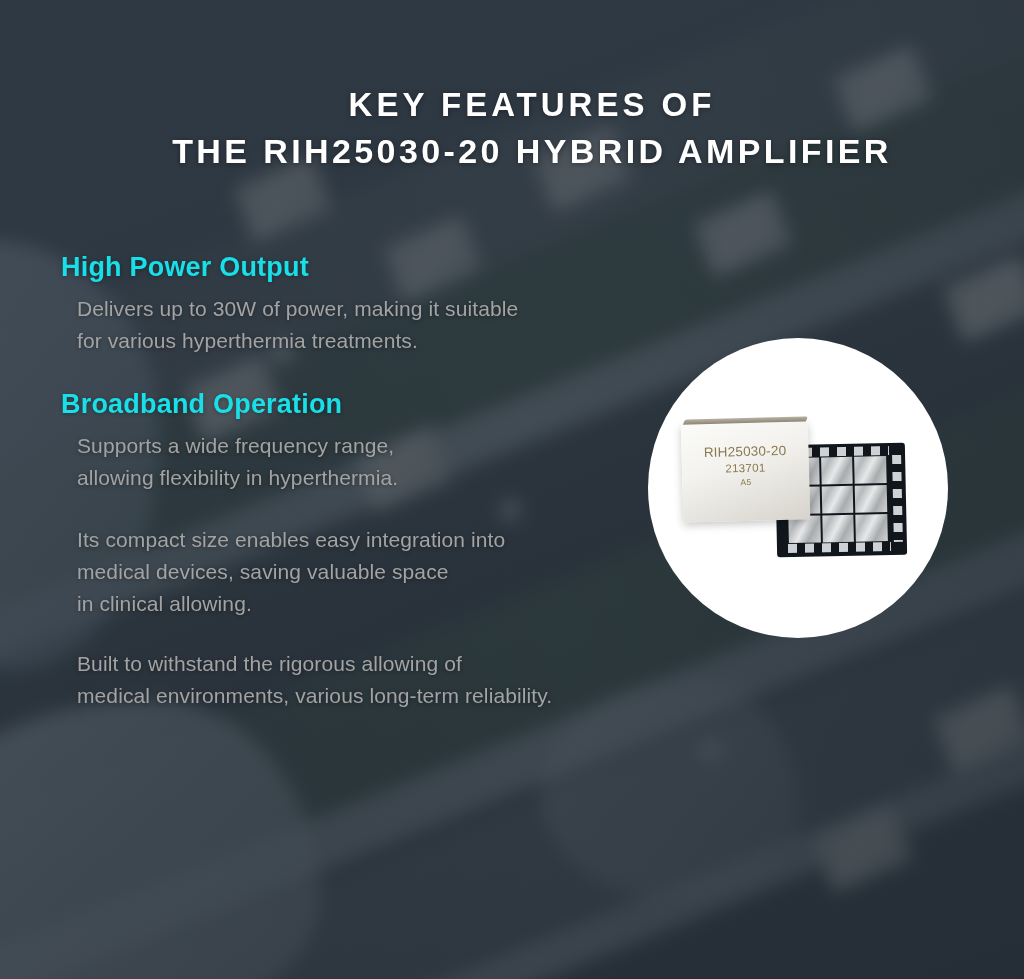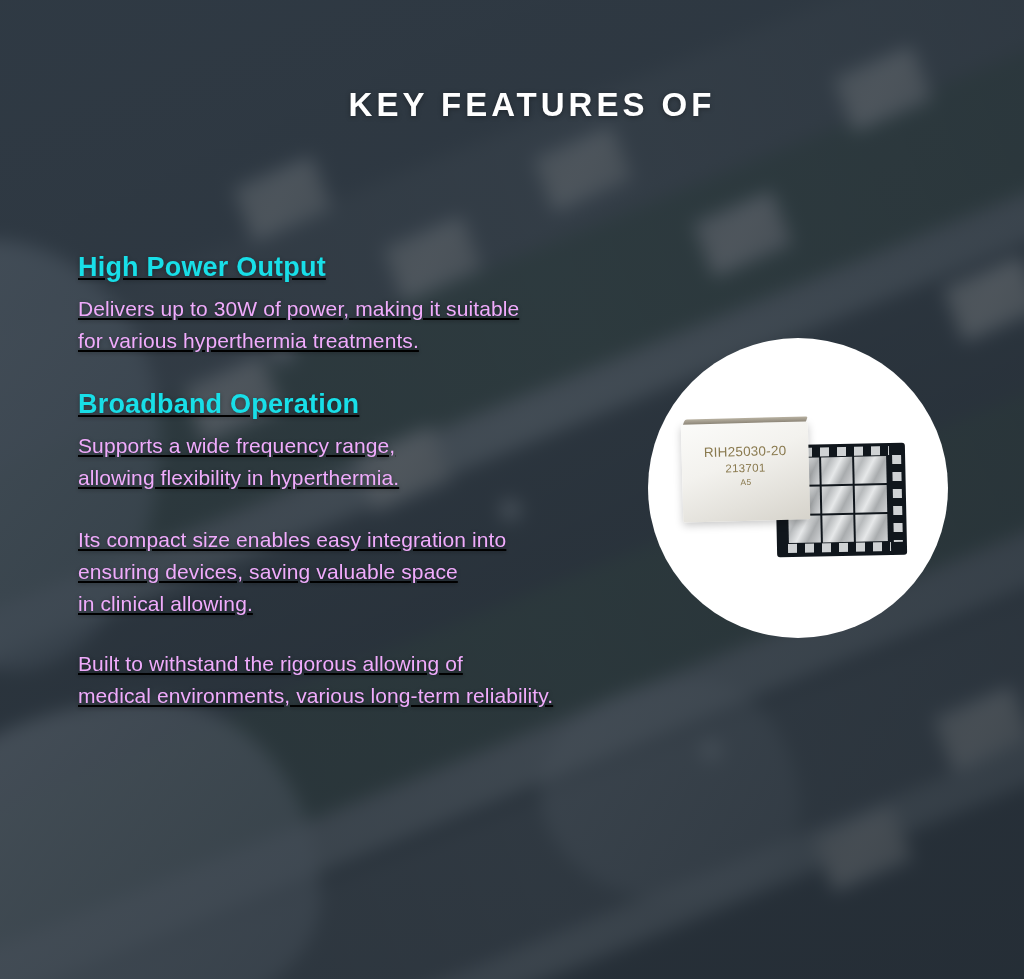--- a/index.html
+++ b/index.html
@@ -82,37 +82,38 @@
     font-weight:bold;
     letter-spacing:4.0px;
     line-height:46px;
     text-shadow:0 1px 5px rgba(0,0,0,.35);
     padding-left:40px;
   }
   #title-line-1{ font-size:33px; }
   #title-line-2{ font-size:34px; letter-spacing:3.4px; }
 
   #features{
-    position:absolute; left:78px; top:252px; width:600px;text-decoration:underline;
+    position:absolute; left:61px; top:252px; width:600px;
   }
   .feature{ margin-bottom:26px; }
   .feature-heading{
     color:#18dfe8;
     font-size:27px;
     font-weight:bold;
     letter-spacing:.2px;
     margin-bottom:10px;
     text-shadow:0 1px 4px rgba(0,0,0,.3);
   }
   .feature-line{
-    color:#f0abfc;
+    color:#a3a3a3;
     font-size:21px;
     line-height:32px;
     letter-spacing:.1px;
     text-shadow:0 1px 4px rgba(0,0,0,.35);
+    margin-left:16px;
   }
   #feature-0{ margin-bottom:32px; }
   #feature-1{ margin-bottom:30px; }
   #feature-2{ margin-bottom:28px; }
 
   
   #product-circle{
     position:absolute;
     left:648px; top:338px;
     width:300px; height:300px;
@@ -216,39 +217,40 @@
   <div class="hand" style="left:-110px; top:300px; width:330px; height:430px;"></div>
   <div class="hand2" style="left:-40px;  top:760px; width:420px; height:330px;"></div>
   <div class="hand2" style="left:600px;  top:740px; width:260px; height:220px; opacity:.55;"></div>
 </div>
 <div id="bg-tint"></div>
 
 <div id="content">
 
   <div id="title-block">
     <div class="title-line" id="title-line-1">KEY FEATURES OF</div>
+    <div class="title-line" id="title-line-2">THE RIH25030-20 HYBRID AMPLIFIER</div>
   </div>
 
   <div id="features">
 
     <div class="feature" id="feature-0">
       <div class="feature-heading">High Power Output</div>
       <div class="feature-line">Delivers up to 30W of power, making it suitable</div>
       <div class="feature-line">for various hyperthermia treatments.</div>
     </div>
 
     <div class="feature" id="feature-1">
       <div class="feature-heading">Broadband Operation</div>
       <div class="feature-line">Supports a wide frequency range,</div>
       <div class="feature-line">allowing flexibility in hyperthermia.</div>
     </div>
 
     <div class="feature" id="feature-2">
       <div class="feature-line">Its compact size enables easy integration into</div>
-      <div class="feature-line">ensuring devices, saving valuable space</div>
+      <div class="feature-line">medical devices, saving valuable space</div>
       <div class="feature-line">in clinical allowing.</div>
     </div>
 
     <div class="feature" id="feature-3">
       <div class="feature-line">Built to withstand the rigorous allowing of</div>
       <div class="feature-line">medical environments, various long-term reliability.</div>
     </div>
 
   </div>
 

